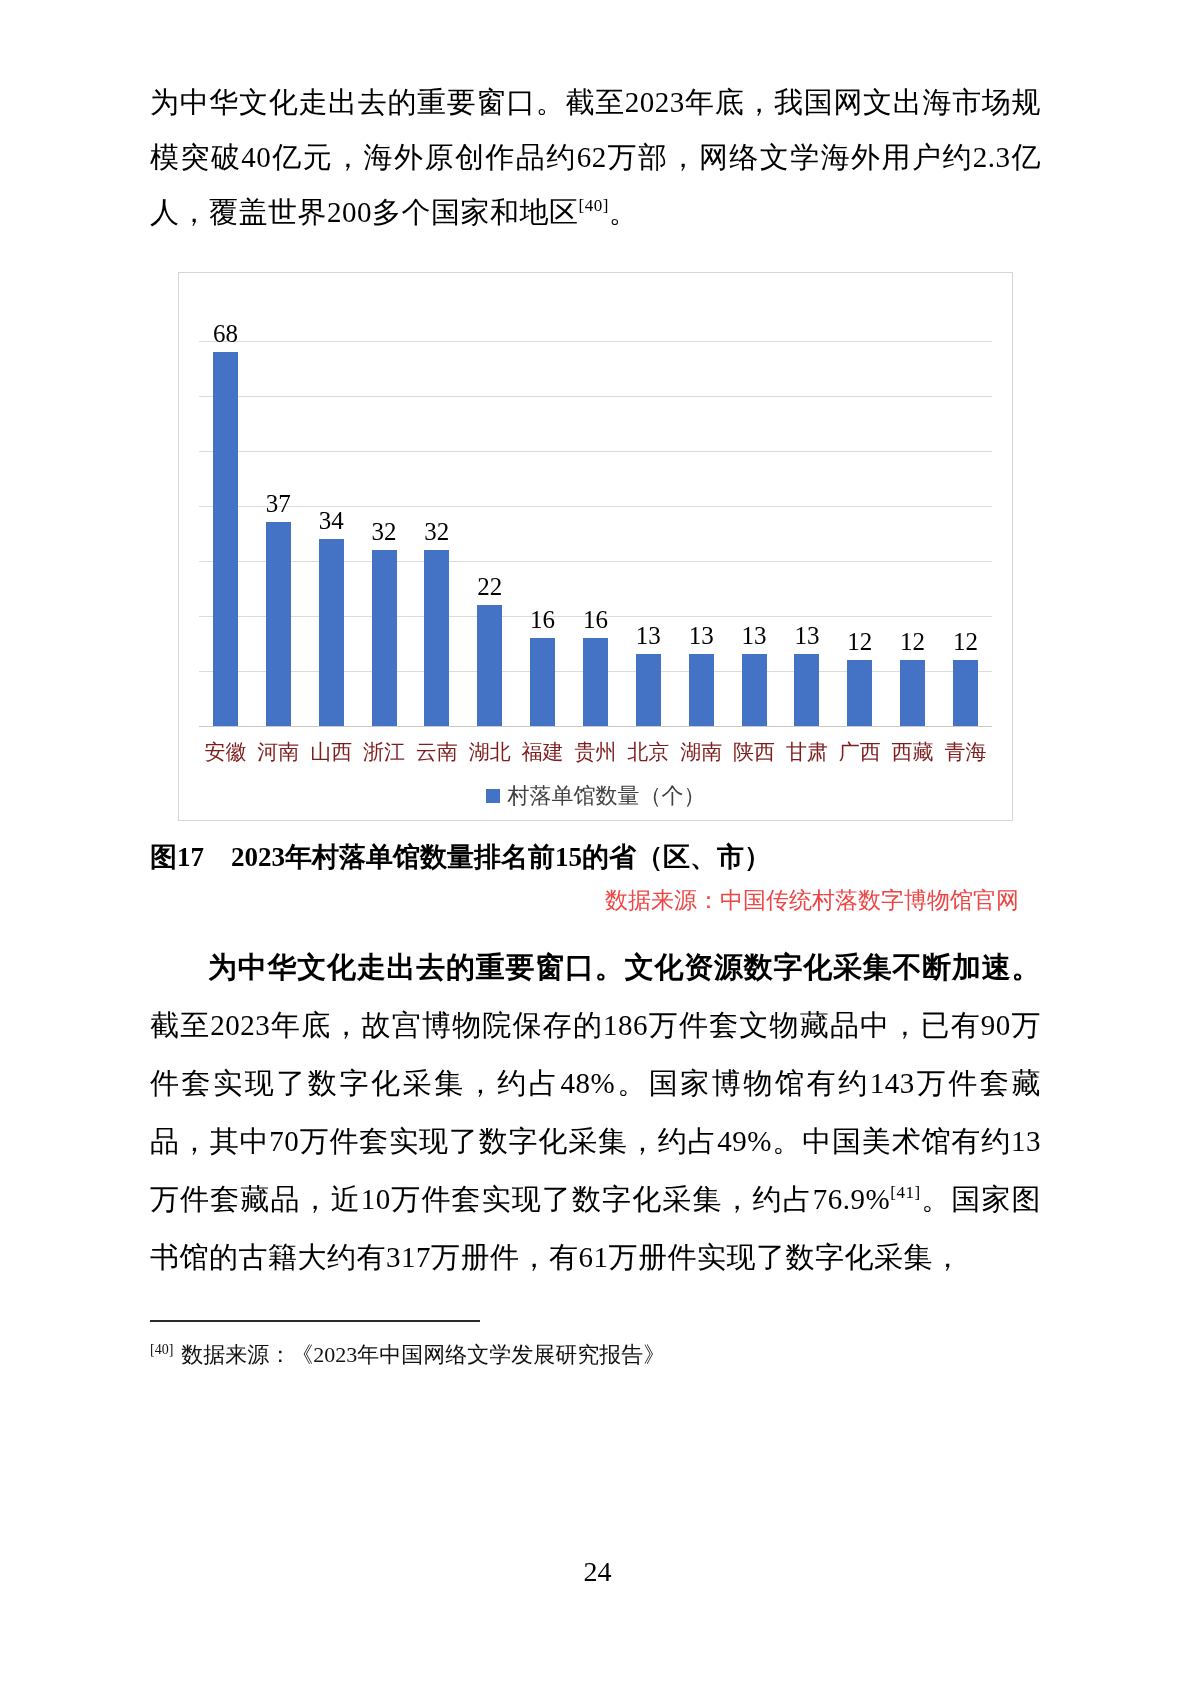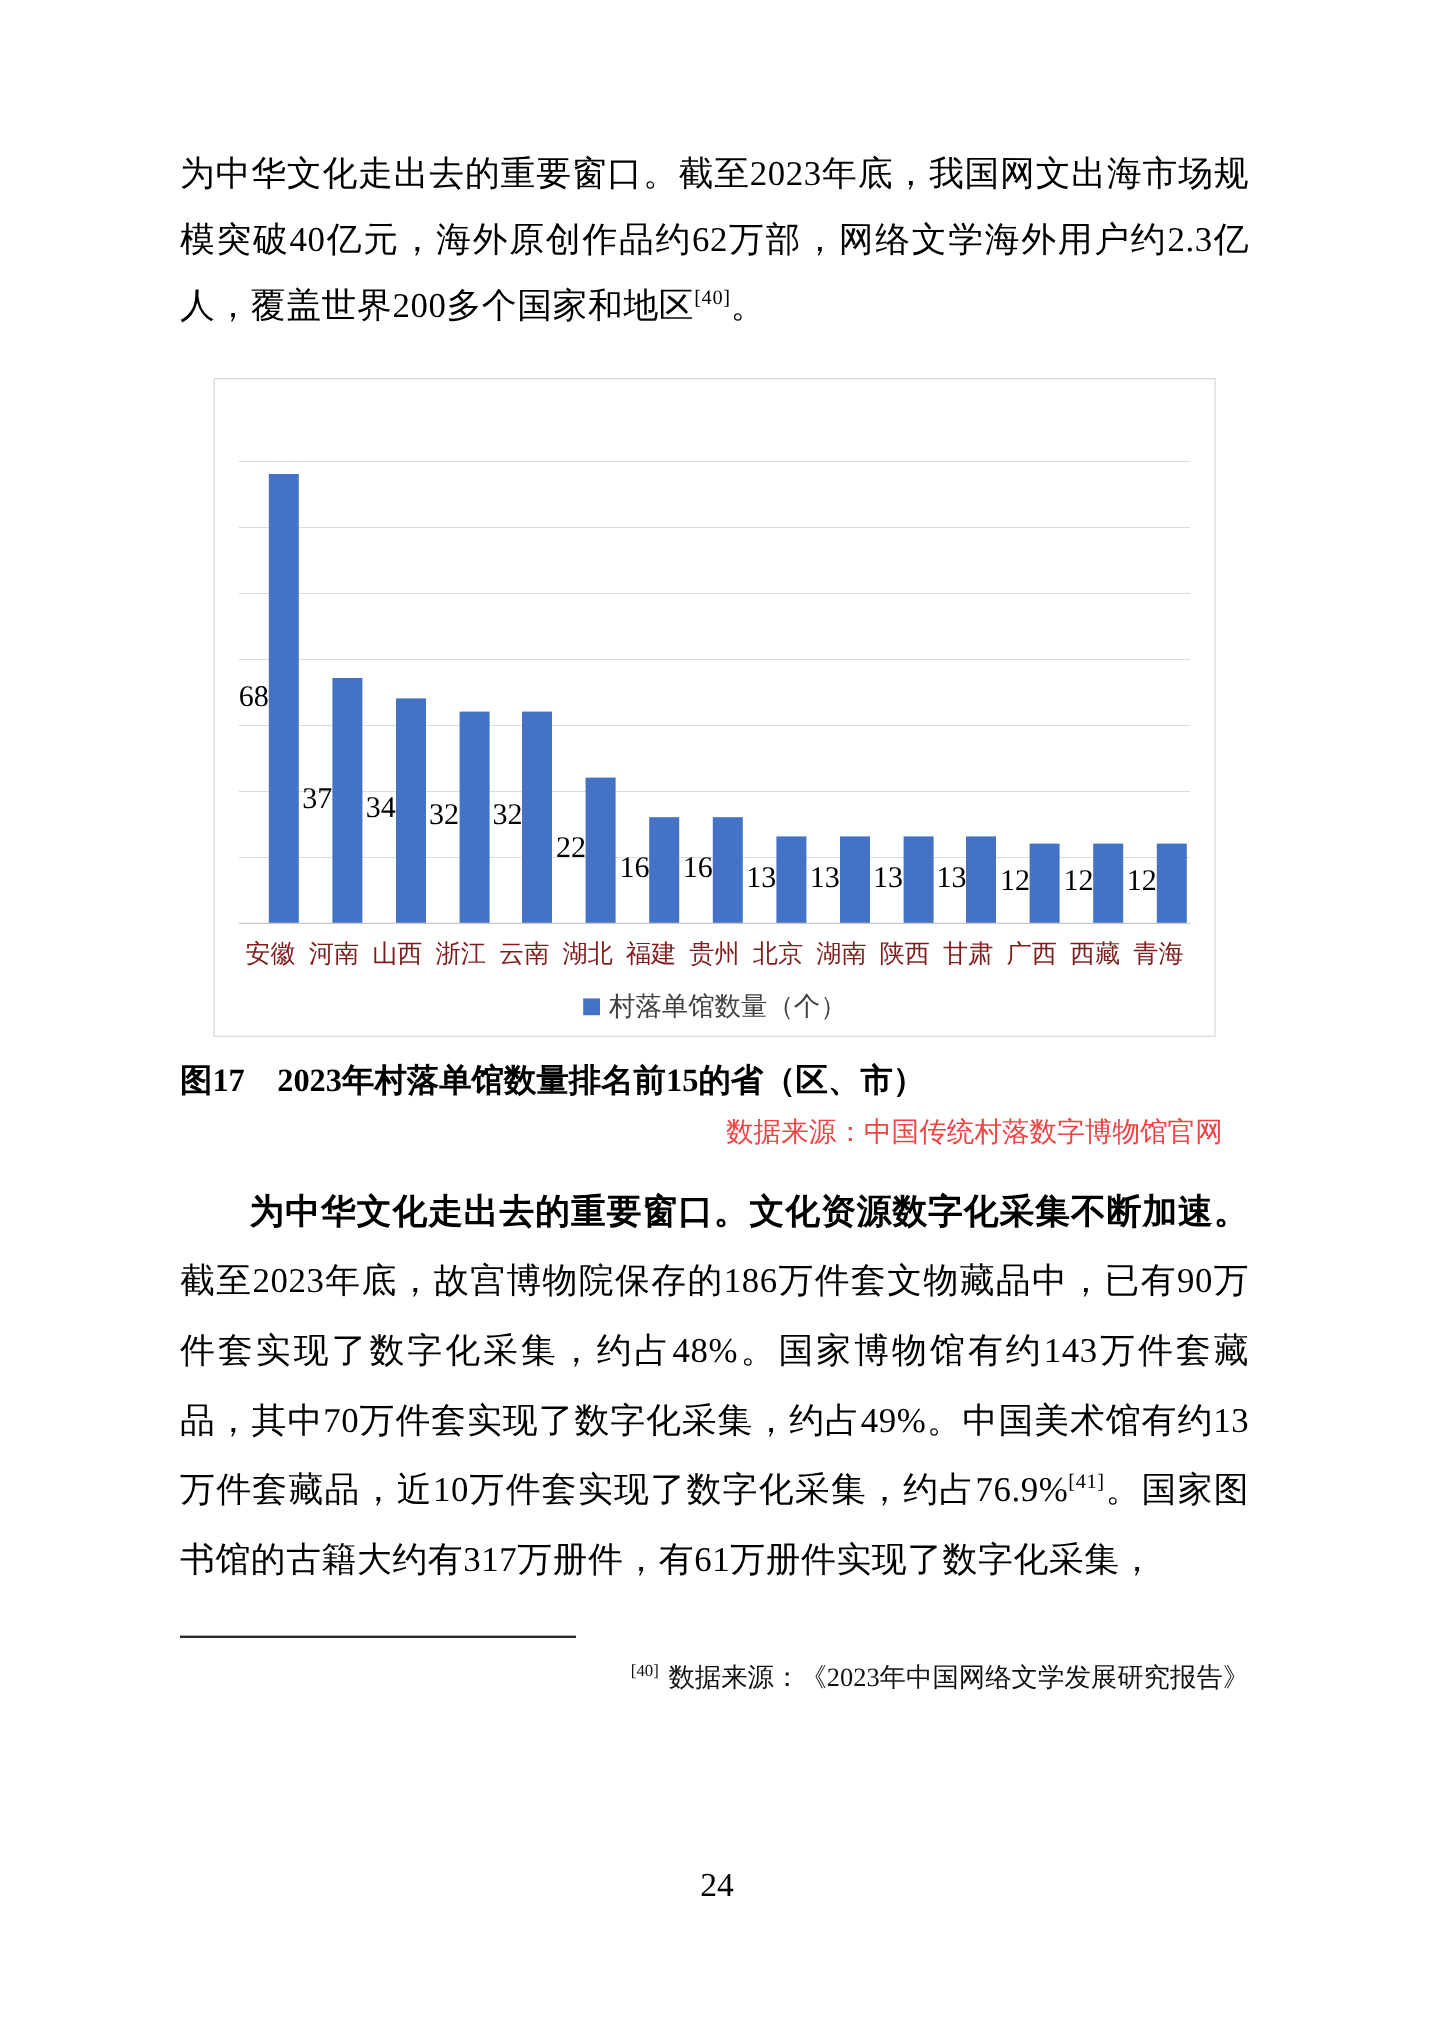--- a/index.html
+++ b/index.html
@@ -4,21 +4,21 @@
 <style>
   * { margin: 0; padding: 0; box-sizing: border-box; }
   html, body { background: #ffffff; }
   body {
     width: 1191px; height: 1684px;
     font-family: "Liberation Serif", "DejaVu Serif", serif;
     color: #000000;
     position: relative;
     overflow: hidden;
   }
-  .content { padding: 118px 150px 0 150px; }
+  .content { padding: 75px 150px 0 150px; }
 
   
   .para {
     font-size: 29px;
     line-height: 55px;
     text-align: justify;
     letter-spacing: 0.5px;
   }
   .para sup, .fn-marker {
     font-size: 17px;
@@ -53,23 +53,23 @@
     );
   }
   .bars-row {
     display: flex;
     justify-content: space-around;
     align-items: flex-end;
     height: 100%;
   }
   .bar-group {
     display: flex;
-    flex-direction: row;
+    flex-direction: column;
     align-items: center;
-    justify-content: flex-start;
+    justify-content: center;
     width: 53px;
   }
   .bar-value {
     font-size: 25px;
     line-height: 30px;
     margin-bottom: 3px;
     color: #000;
   }
   .bar { width: 25px; }
   .xlabels-row {
@@ -104,21 +104,21 @@
   }
   .fig-source {
     text-align: right;
     font-size: 23px;
     color: #ef4444;
     margin-top: 10px;
     padding-right: 22px;
   }
 
   
-  .footnotes { margin-top: 34px; text-align: right; }
+  .footnotes { margin-top: 34px; }
   .fn-separator {
     width: 330px;
     border-top: 2px solid #2b2b2b;
     margin-bottom: 14px;
   }
   .footnote {
     font-size: 22px;
     line-height: 37px;
     color: #111;
   }

